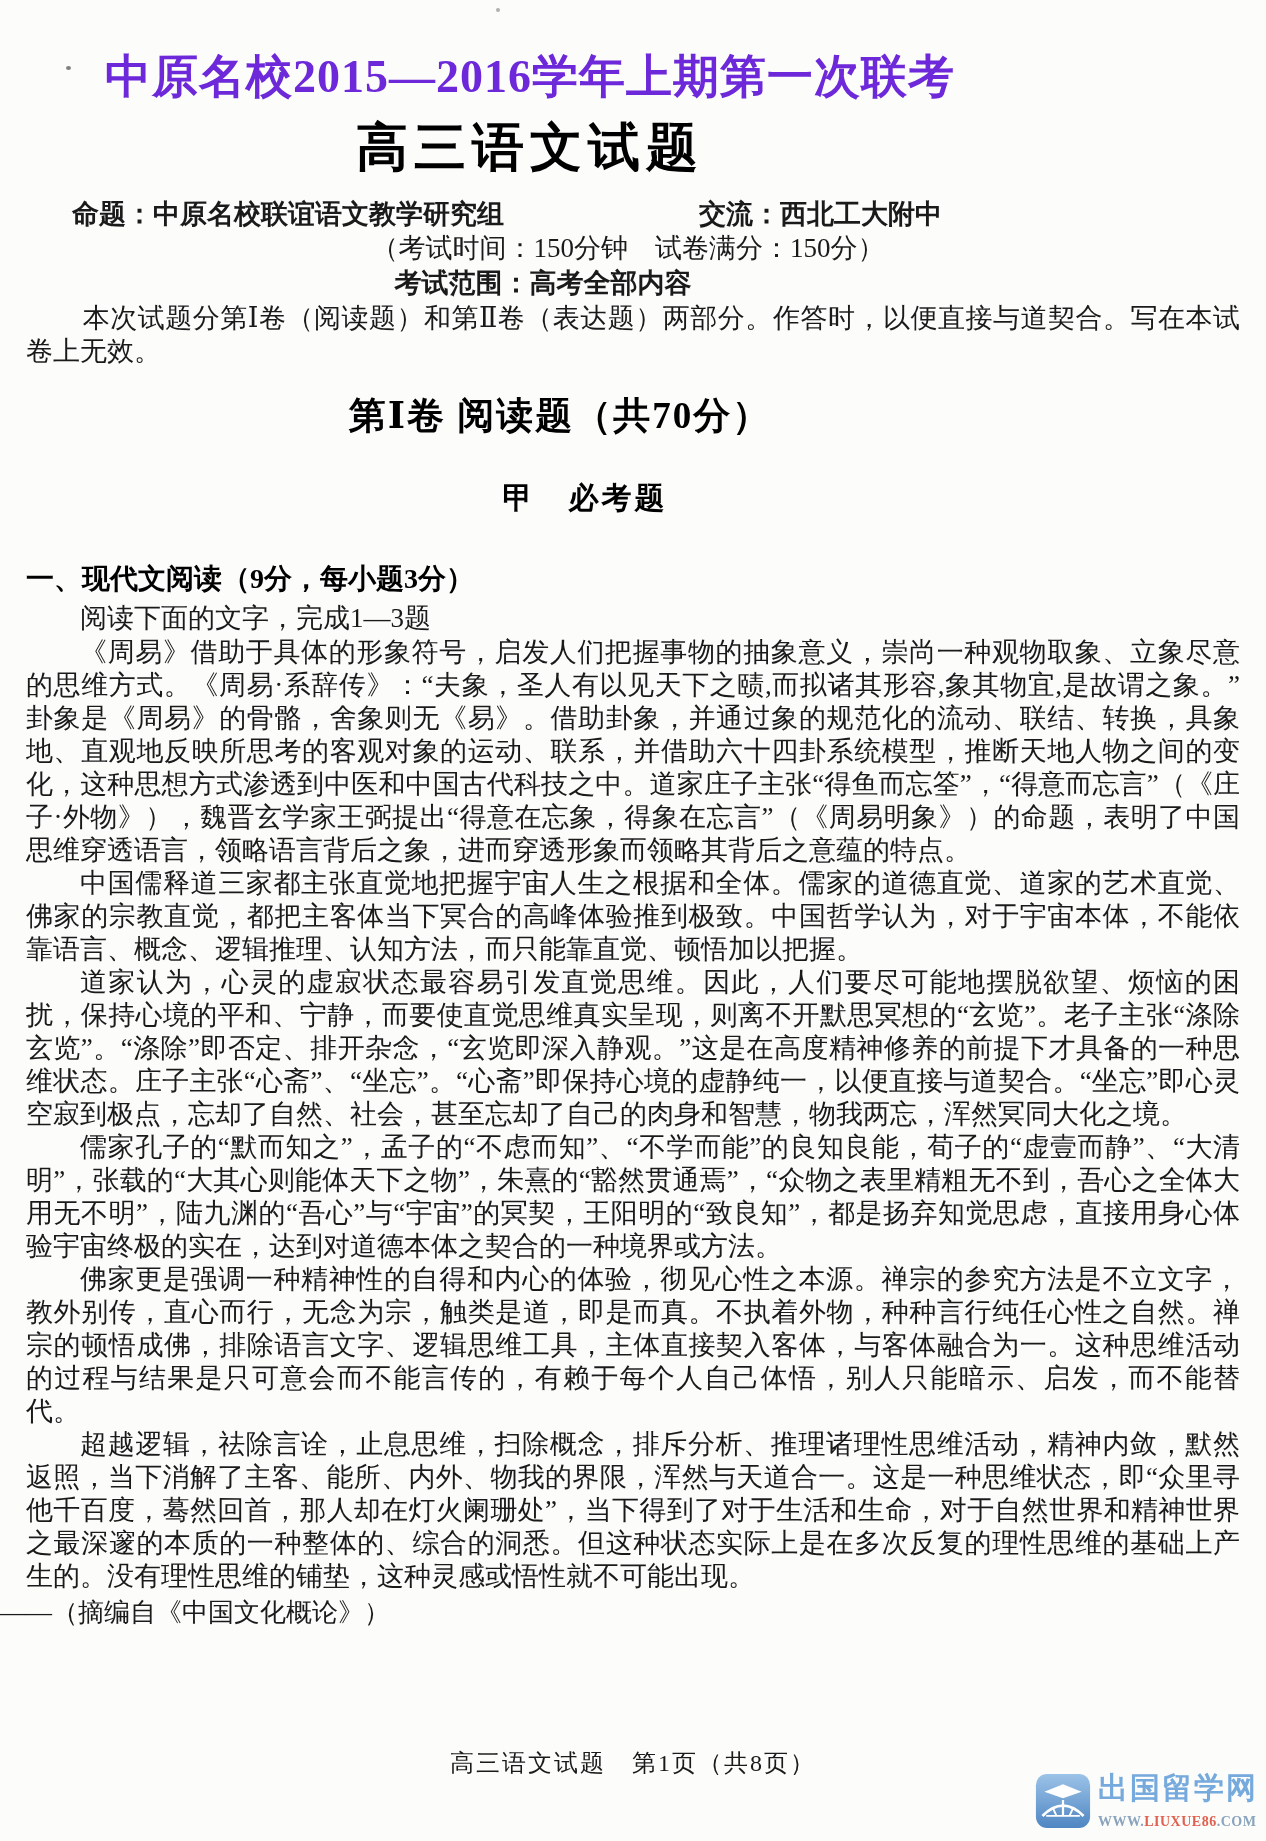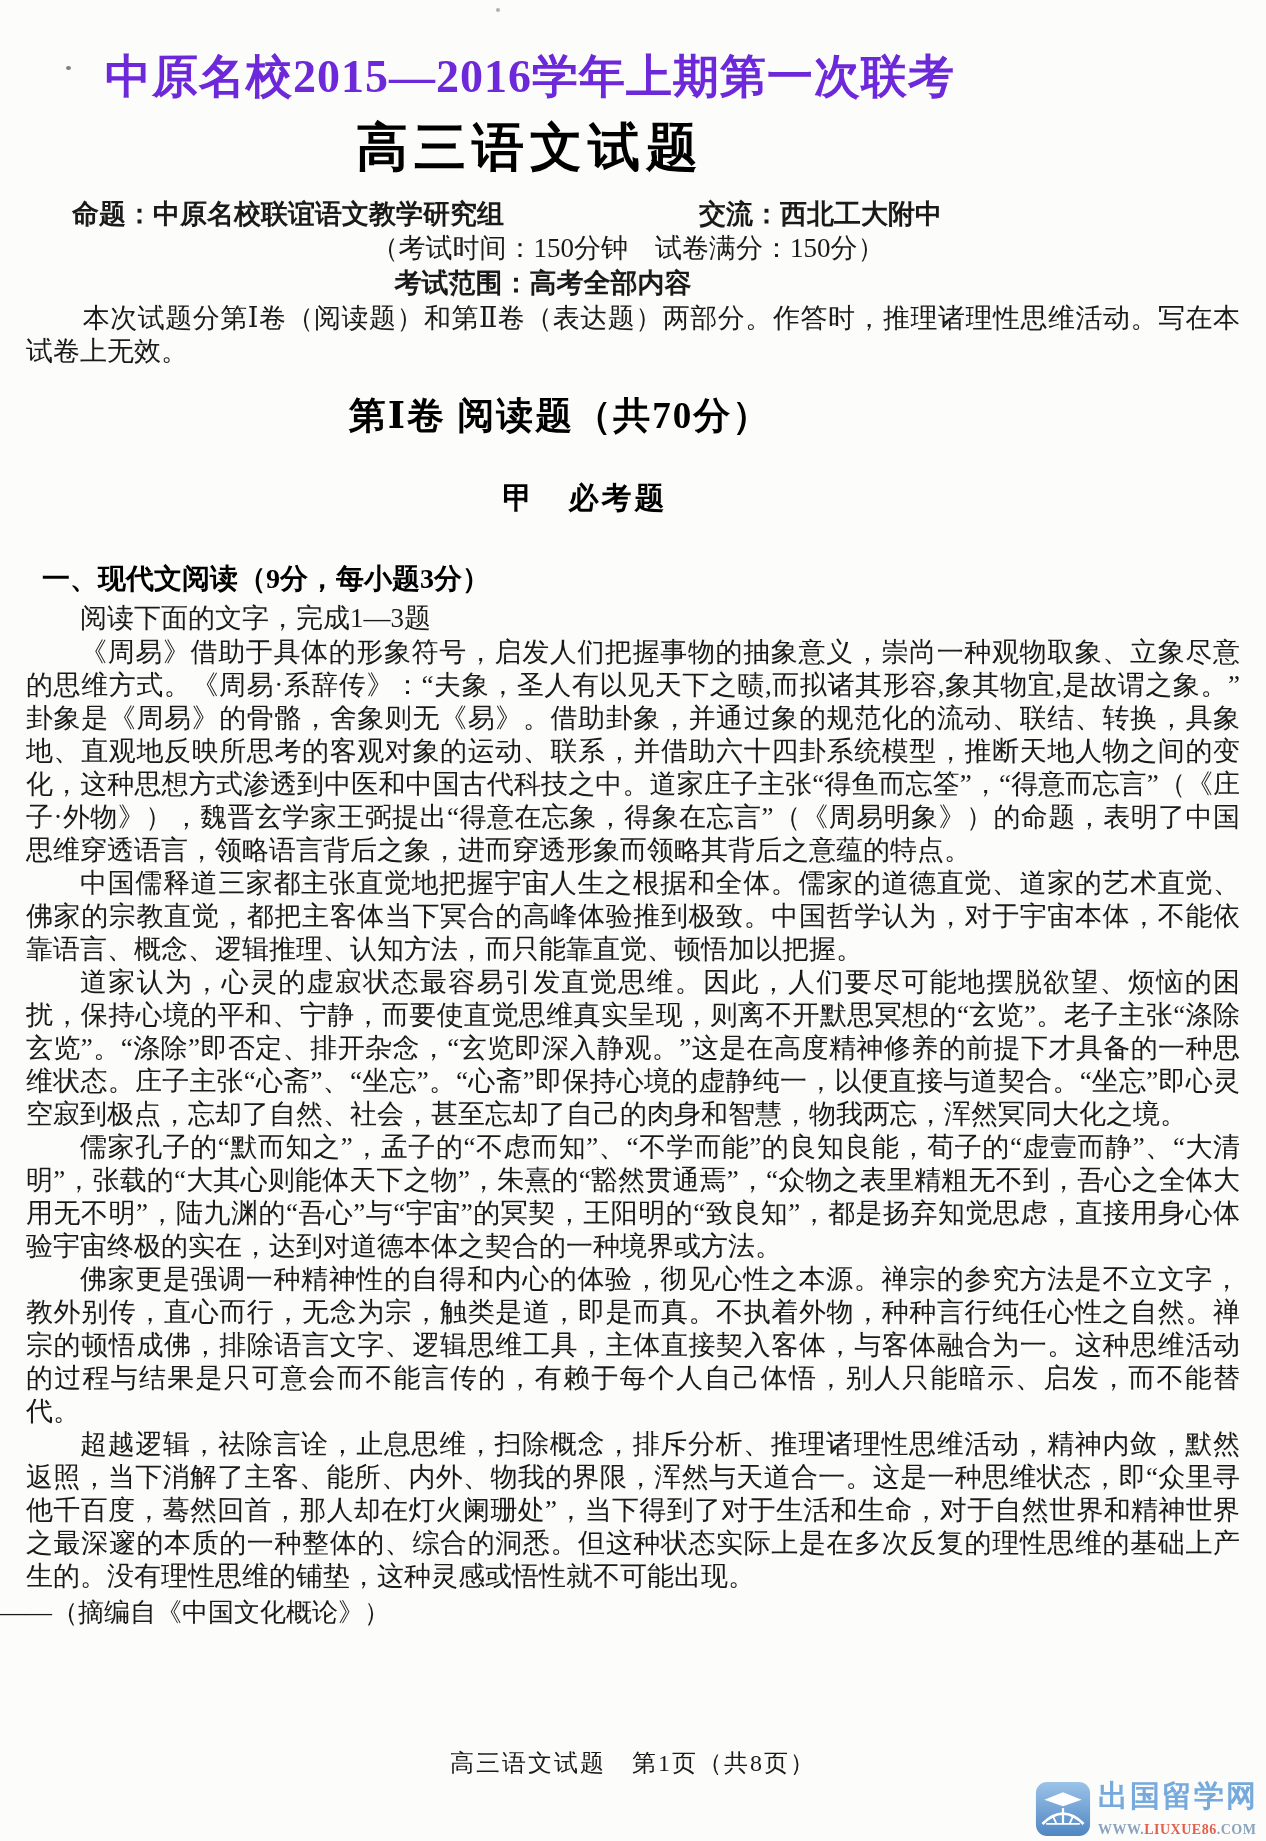--- a/index.html
+++ b/index.html
@@ -45,42 +45,42 @@
   }
   h3.vol{
     margin:26px 0 0 0;width:1120px;text-align:center;
     font-size:37px;line-height:44px;font-weight:bold;color:#000;letter-spacing:2px;
   }
   h4.part{
     margin:42px 0 0 0;width:1170px;text-align:center;
     font-size:30px;line-height:36px;font-weight:bold;color:#000;letter-spacing:3px;
   }
   h5.reading-h{
-    margin:46px 0 0 0;padding-left:42px;
+    margin:46px 0 0 0;padding-left:26px;
     font-size:28px;line-height:34px;font-weight:bold;color:#000;
   }
   .instr{
     margin:6px 0 2px 0;padding:0 26px;
     font-size:27px;line-height:32px;text-indent:2em;
   }
   .essay p{
     margin:0;padding:0 26px;
     font-size:27px;line-height:33px;
     text-indent:2em;text-align:justify;
   }
   .attribution{
     margin:4px 0 0 0;padding-right:36px;
     font-size:26px;line-height:32px;
   }
   .footer{
     position:absolute;left:0;bottom:62px;width:100%;
     text-align:center;font-size:24px;letter-spacing:2px;
   }
   .watermark{
-    position:absolute;right:8px;bottom:4px;
+    position:absolute;right:8px;bottom:12px;
     display:flex;align-items:center;gap:7px;
   }
   .wm-icon{width:56px;height:56px;display:block;}
   .wm-text{display:flex;flex-direction:column;line-height:1;}
   .wm-name{
     font-family:"Liberation Sans","DejaVu Sans",sans-serif;
     font-size:30px;font-weight:bold;color:#76a9dc;letter-spacing:2px;
     text-shadow:0 1px 1px rgba(255,255,255,.8);
   }
   .wm-url{
@@ -107,21 +107,21 @@
   <div class="meta-row">
     <span>命题：中原名校联谊语文教学研究组</span>
     <span>交流：西北工大附中</span>
   </div>
 
   <div class="head-b">
     <div class="time-row">（考试时间：150分钟　试卷满分：150分）</div>
     <div class="scope-row">考试范围：高考全部内容</div>
   </div>
 
-  <p class="notice">本次试题分第Ⅰ卷（阅读题）和第Ⅱ卷（表达题）两部分。作答时，推理诸理性思维活动。写在本试卷上无效。</p>
+  <p class="notice">本次试题分第Ⅰ卷（阅读题）和第Ⅱ卷（表达题）两部分。作答时，以便直接与道契合。写在本试卷上无效。</p>
 
   <h3 class="vol">第Ⅰ卷 阅读题（共70分）</h3>
   <h4 class="part">甲　必考题</h4>
 
   <section class="reading">
     <h5 class="reading-h">一、现代文阅读（9分，每小题3分）</h5>
     <p class="instr">阅读下面的文字，完成1—3题</p>
     <div class="essay">
       <p>《周易》借助于具体的形象符号，启发人们把握事物的抽象意义，崇尚一种观物取象、立象尽意的思维方式。《周易·系辞传》：“夫象，圣人有以见天下之赜,而拟诸其形容,象其物宜,是故谓之象。”卦象是《周易》的骨骼，舍象则无《易》。借助卦象，并通过象的规范化的流动、联结、转换，具象地、直观地反映所思考的客观对象的运动、联系，并借助六十四卦系统模型，推断天地人物之间的变化，这种思想方式渗透到中医和中国古代科技之中。道家庄子主张“得鱼而忘筌”，“得意而忘言”（《庄子·外物》），魏晋玄学家王弼提出“得意在忘象，得象在忘言”（《周易明象》）的命题，表明了中国思维穿透语言，领略语言背后之象，进而穿透形象而领略其背后之意蕴的特点。</p>
       <p>中国儒释道三家都主张直觉地把握宇宙人生之根据和全体。儒家的道德直觉、道家的艺术直觉、佛家的宗教直觉，都把主客体当下冥合的高峰体验推到极致。中国哲学认为，对于宇宙本体，不能依靠语言、概念、逻辑推理、认知方法，而只能靠直觉、顿悟加以把握。</p>

